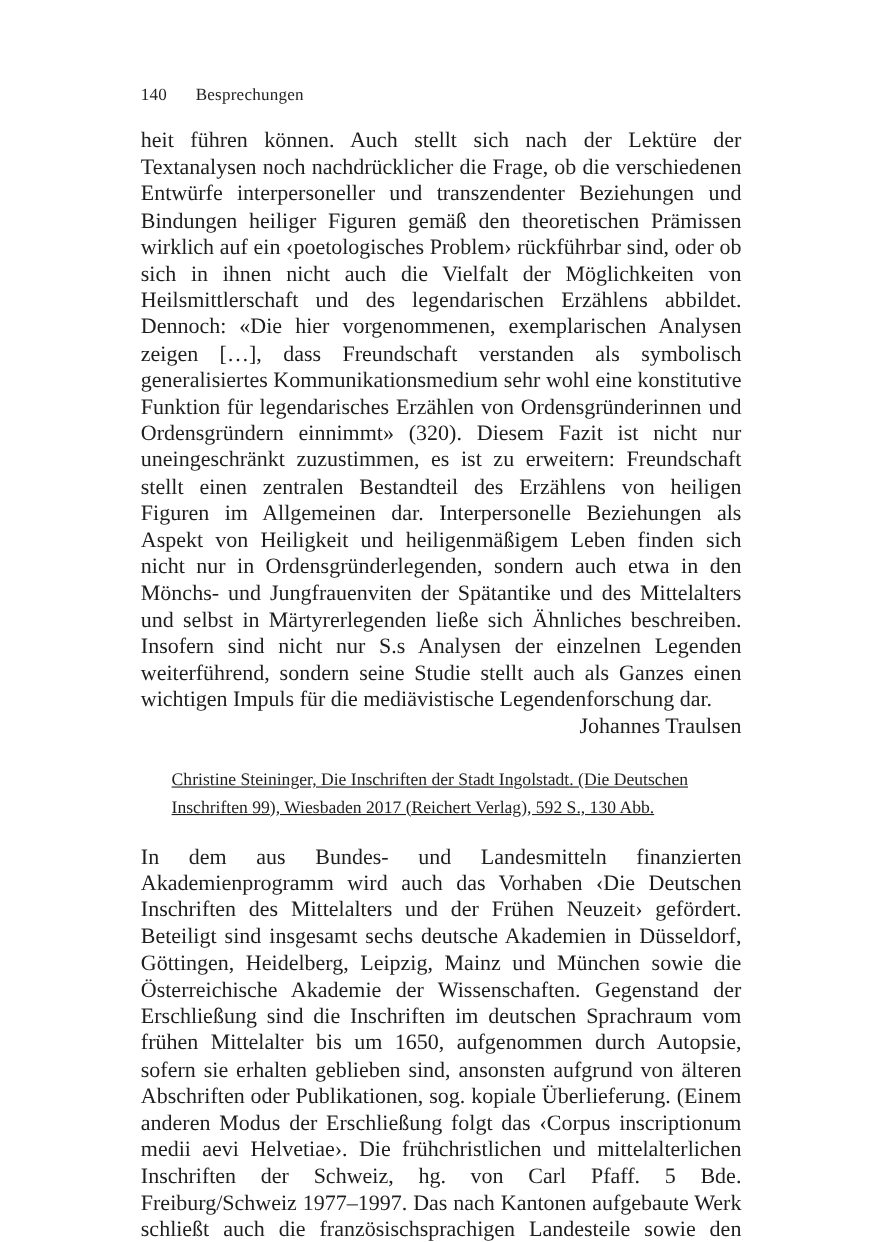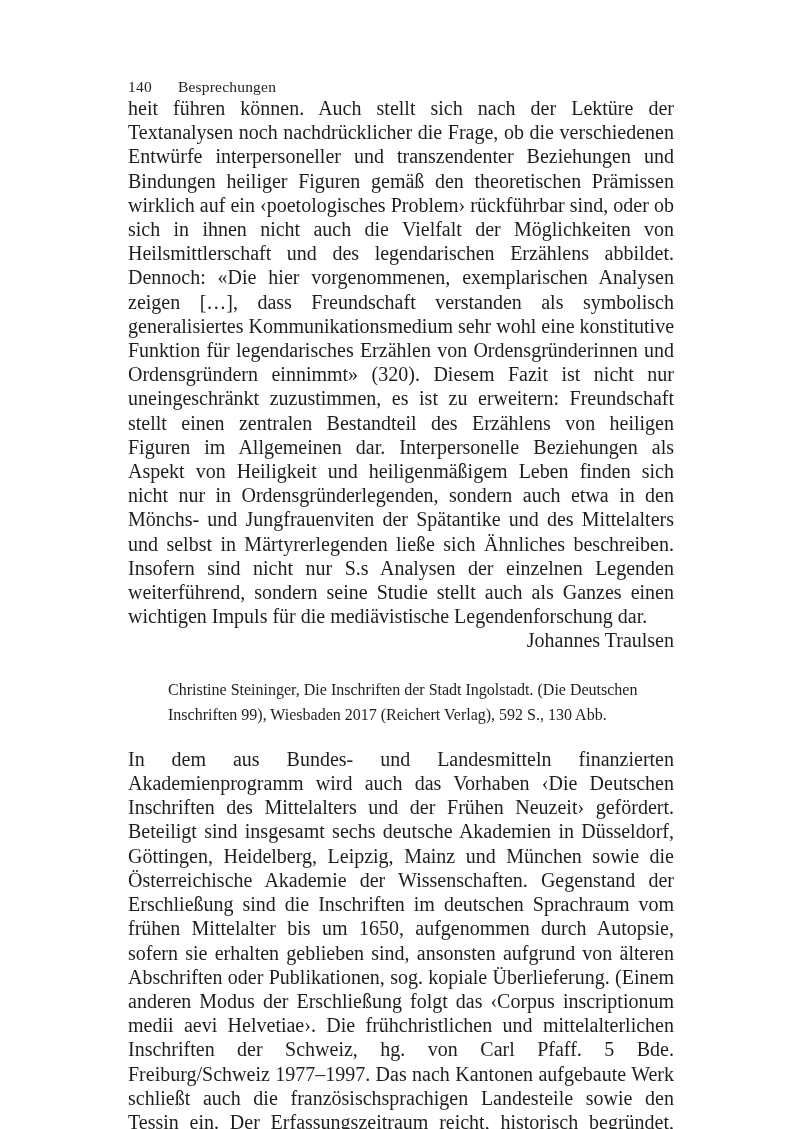--- a/index.html
+++ b/index.html
@@ -18,45 +18,47 @@
   }
   .content {
     position: absolute;
     left: 128px;
     top: 78px;
     width: 546px;
   }
   .running-head {
     font-size: 15.5px;
     letter-spacing: 0.2px;
+    margin-bottom: 20px;
     color: #222;
   }
   .running-head .pagenum {
     display: inline-block;
     margin-right: 22px;
   }
   .bodytext {
     font-size: 20px;
     line-height: 24.2px;
     text-align: justify;
     hyphens: auto;
     -webkit-hyphens: auto;
     color: #1e1e1e;
   }
   .review-end p .sig {
     float: right;
     text-align: center;
   }
   .citation {
     margin-top: 50px;
-    margin-left: 40px;
+    margin-left: 28px;
     font-size: 16px;
     line-height: 24.2px;
     text-align: left;
     color: #1e1e1e;
+    text-decoration: underline;
   }
   .review-new {
     margin-top: 20px;
   }
 </style>
 </head>
 <body>
 
 <div class="page">
   <div class="content">

